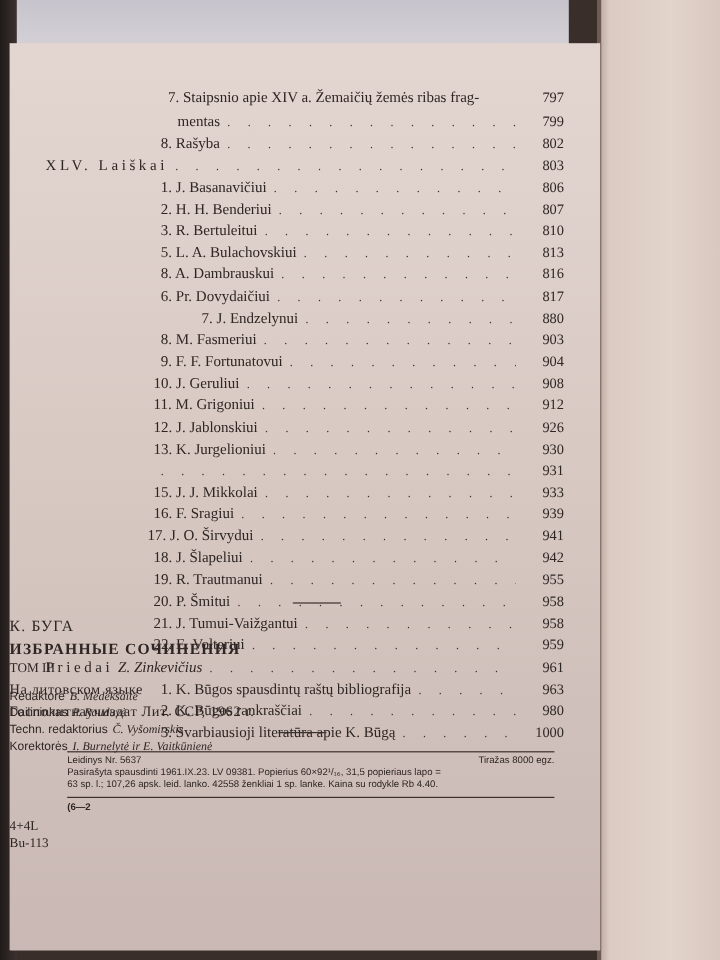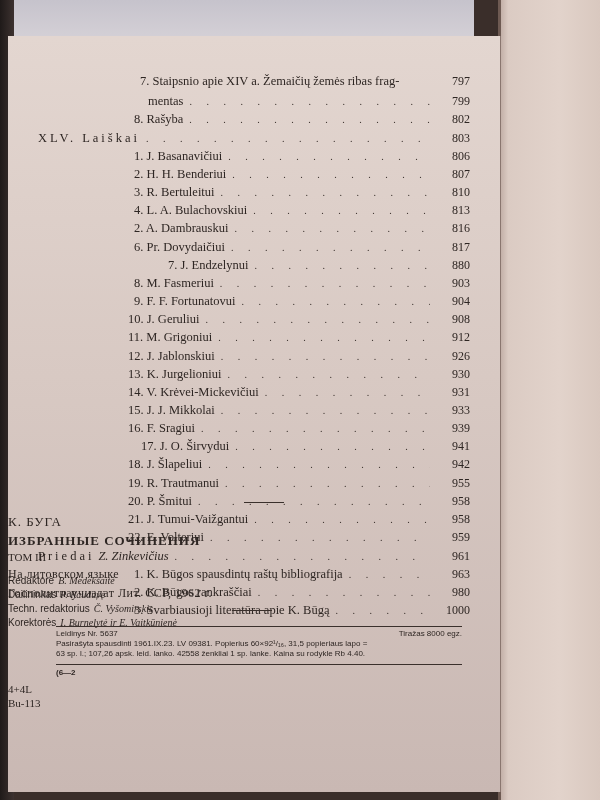--- a/index.html
+++ b/index.html
@@ -104,26 +104,26 @@
         <span class="label">2. H. H. Benderiui</span>
         <span class="leader"></span>
         <span class="page">807</span>
       </div>
       <div class="toc-row" style="left: 126px; right: 30px; top: 148px;">
         <span class="label">3. R. Bertuleitui</span>
         <span class="leader"></span>
         <span class="page">810</span>
       </div>
       <div class="toc-row" style="left: 126px; right: 30px; top: 166px;">
-        <span class="label">4. L. A. Bulachovskiui</span>
+        <span class="label">5. L. A. Bulachovskiui</span>
         <span class="leader"></span>
         <span class="page">813</span>
       </div>
       <div class="toc-row" style="left: 126px; right: 30px; top: 184px;">
-        <span class="label">2. A. Dambrauskui</span>
+        <span class="label">8. A. Dambrauskui</span>
         <span class="leader"></span>
         <span class="page">816</span>
       </div>
       <div class="toc-row" style="left: 126px; right: 30px; top: 203px;">
         <span class="label">6. Pr. Dovydaičiui</span>
         <span class="leader"></span>
         <span class="page">817</span>
       </div>
       <div class="toc-row" style="left: 126px; right: 30px; top: 221px; margin-left: 34px;">
         <span class="label">7. J. Endzelynui</span>
@@ -154,35 +154,34 @@
         <span class="label">12. J. Jablonskiui</span>
         <span class="leader"></span>
         <span class="page">926</span>
       </div>
       <div class="toc-row" style="left: 120px; right: 30px; top: 330px;">
         <span class="label">13. K. Jurgelioniui</span>
         <span class="leader"></span>
         <span class="page">930</span>
       </div>
       <div class="toc-row" style="left: 120px; right: 30px; top: 348px;">
-        <span class="label">14. V. Krėvei-Mickevičiui</span>
         <span class="leader"></span>
         <span class="page">931</span>
       </div>
       <div class="toc-row" style="left: 120px; right: 30px; top: 366px;">
         <span class="label">15. J. J. Mikkolai</span>
         <span class="leader"></span>
         <span class="page">933</span>
       </div>
       <div class="toc-row" style="left: 120px; right: 30px; top: 384px;">
         <span class="label">16. F. Sragiui</span>
         <span class="leader"></span>
         <span class="page">939</span>
       </div>
-      <div class="toc-row" style="left: 133px; right: 30px; top: 402px;">
+      <div class="toc-row" style="left: 115px; right: 30px; top: 402px;">
         <span class="label">17. J. O. Širvydui</span>
         <span class="leader"></span>
         <span class="page">941</span>
       </div>
       <div class="toc-row" style="left: 120px; right: 30px; top: 420px;">
         <span class="label">18. J. Šlapeliui</span>
         <span class="leader"></span>
         <span class="page">942</span>
       </div>
       <div class="toc-row" style="left: 120px; right: 30px; top: 439px;">

